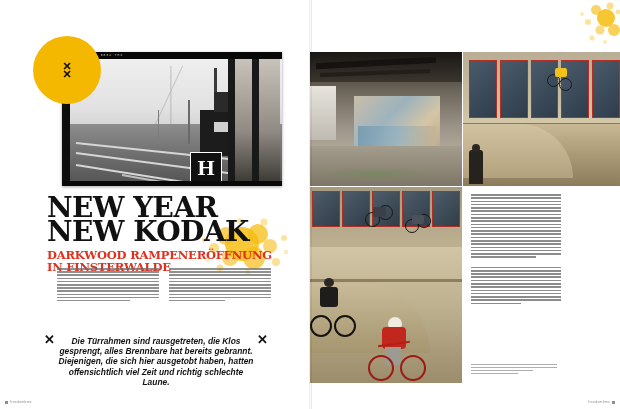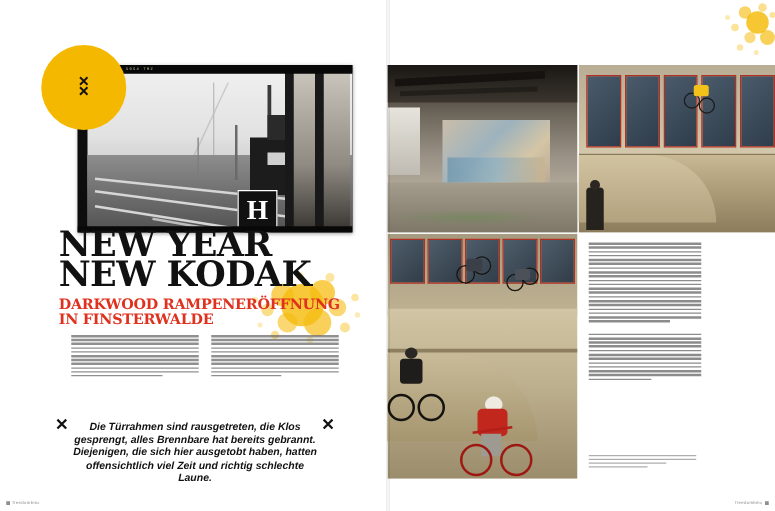--- a/index.html
+++ b/index.html
@@ -77,21 +77,21 @@
     background:#f5b800;z-index:30;
     display:flex;align-items:center;justify-content:center;flex-direction:column;
   }
   .jam-x{font-size:11px;font-weight:bold;color:#111;line-height:8px;}
   .jam-txt{
     font-family:"DejaVu Serif",serif;font-weight:bold;font-size:27px;color:#111;
     letter-spacing:-.5px;line-height:26px;
   }
 
   .headline{
-    position:absolute;left:47px;top:184px;z-index:25;
+    position:absolute;left:47px;top:196px;z-index:25;
   }
   .hl-line{
     font-family:"DejaVu Serif",serif;font-weight:bold;
     font-size:28px;line-height:24px;color:#111;letter-spacing:-.5px;
     white-space:nowrap;
   }
   .subhead{
     margin-top:5px;
     font-family:"DejaVu Serif",serif;font-weight:bold;
     font-size:11.5px;line-height:12px;color:#e0301e;letter-spacing:-.2px;

